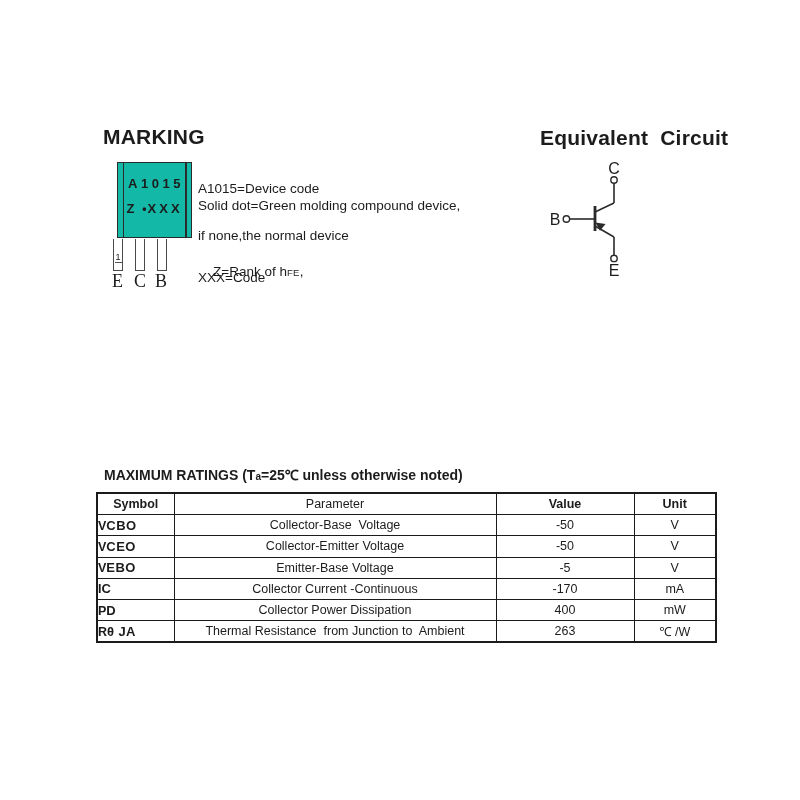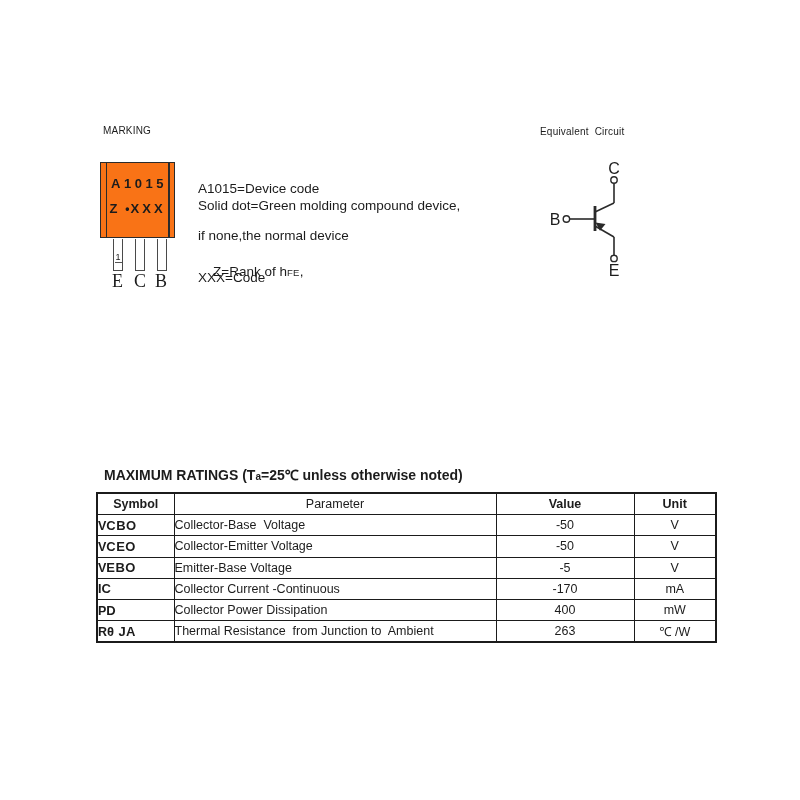--- a/index.html
+++ b/index.html
@@ -3,25 +3,25 @@
 <meta charset="utf-8">
 <style>
   html,body{margin:0;padding:0;}
   body{
     width:800px;height:800px;background:#ffffff;position:relative;
     font-family:"Liberation Sans",sans-serif;color:#1c1c1c;overflow:hidden;
   }
   .abs{position:absolute;}
 
   
-  .sec-heading{font-size:10px;font-weight:normal;letter-spacing:.2px;white-space:pre;}
+  .sec-heading{font-size:21px;font-weight:bold;letter-spacing:.2px;white-space:pre;}
 
   
   .pkg{left:100px;top:162px;width:80px;height:140px;}
-  .pkg-body{position:absolute;left:0;top:0;width:73px;height:74px;border:1.6px solid #2b2b2b;background:#f97316;}
+  .pkg-body{position:absolute;left:17px;top:0;width:73px;height:74px;border:1.6px solid #2b2b2b;background:#14b8a6;}
   .pkg-line{position:absolute;top:0;bottom:0;width:1.4px;background:#2b2b2b;}
   .pkg-line.l{left:4.5px;} .pkg-line.r{right:4.5px;}
   .pkg-text1{position:absolute;left:0;right:0;top:13px;text-align:center;font-size:13px;font-weight:bold;letter-spacing:3.5px;padding-left:3px;}
   .pkg-text2{position:absolute;left:0;right:0;top:38px;text-align:center;font-size:13px;font-weight:bold;}
   .pkg-text2 .zl{letter-spacing:2px;}
   .pkg-text2 .dot{font-size:12px;margin:0 1px 0 6px;}
   .pkg-text2 .xl{letter-spacing:3px;}
   .pin{position:absolute;top:77px;width:7.5px;height:31px;border:1.2px solid #4a4a4a;border-top:none;background:#fff;}
   .pin.p1{left:13px;} .pin.p2{left:35px;} .pin.p3{left:57px;}
   .pin-num{position:absolute;left:14.5px;top:91px;font-size:9px;line-height:9px;border-bottom:1px solid #555;padding:0 1px;}
@@ -39,21 +39,21 @@
   .ratings-title .t-sub{font-size:10px;}
 
   
   table.ratings{position:absolute;left:96px;top:492px;width:619px;border-collapse:collapse;table-layout:fixed;
     border:2px solid #1b1b1b;}
   table.ratings th,table.ratings td{border:1.5px solid #1b1b1b;height:20.2px;padding:0;font-size:12.5px;vertical-align:middle;}
   th.h-symbol,th.h-value,th.h-unit{text-align:center;font-weight:bold;margin-top:29px;}
   th.h-param{text-align:center;font-weight:normal;padding-right:105px;}
   td.c-symbol{font-weight:bold;padding-left:9px;text-align:left;}
   td.c-symbol .sym-sub{font-size:13px;letter-spacing:.4px;}
-  td.c-param{padding-left:11px;text-align:left;white-space:pre;}
+  td.c-param{padding-left:11px;text-align:center;white-space:pre;}
   td.c-value,td.c-unit{text-align:center;}
 
   
   .circuit-svg{left:542px;top:152px;}
 </style>
 </head>
 <body>
 
 <div class="abs sec-heading" style="left:103px;top:125px;">MARKING</div>
 

